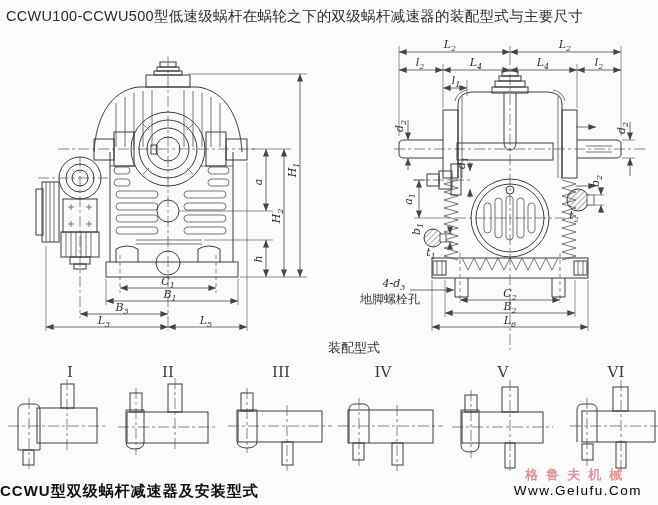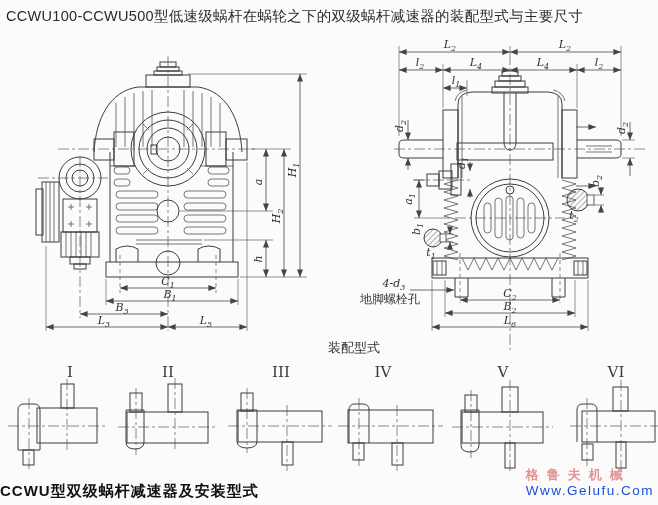--- a/index.html
+++ b/index.html
@@ -10,23 +10,23 @@
   }
   .title{
     position:absolute;left:6px;top:7px;width:650px;
     font-size:14.5px;letter-spacing:.3px;color:#2b2b2b;
   }
   .drawing{position:absolute;left:0;top:0;}
   .caption{
     position:absolute;left:0;top:482px;width:648px;text-align:left;
     font-weight:bold;font-size:15px;color:#101010;letter-spacing:1px;
   }
-  .watermark{position:absolute;right:4px;top:467px;text-align:left;line-height:1.25;}
+  .watermark{position:absolute;right:16px;top:467px;text-align:center;line-height:1.25;}
   .wm1{color:#e29494;font-size:13px;font-weight:bold;letter-spacing:8px;}
-  .wm2{color:#1d4ed8;font-size:13.5px;letter-spacing:1.5px;}
+  .wm2{color:#000000;font-size:13.5px;letter-spacing:1.5px;}
 
   
   .ol{stroke:#3d3d3d;fill:none;stroke-width:1;}
   .tl{stroke:#3d3d3d;fill:none;stroke-width:.7;}
   .cl{stroke:#5a5a5a;fill:none;stroke-width:.7;stroke-dasharray:11 3 3 3;}
   .dash{stroke:#5a5a5a;fill:none;stroke-width:.7;stroke-dasharray:4 3;}
   .dim{stroke:#4a4a4a;fill:none;stroke-width:.8;}
   .ext{stroke:#4a4a4a;fill:none;stroke-width:.6;}
   text.dl{font:italic 11px "DejaVu Serif","DejaVu Sans",serif;fill:#2f2f2f;}
   text.dl .sub{font-size:8px;}

